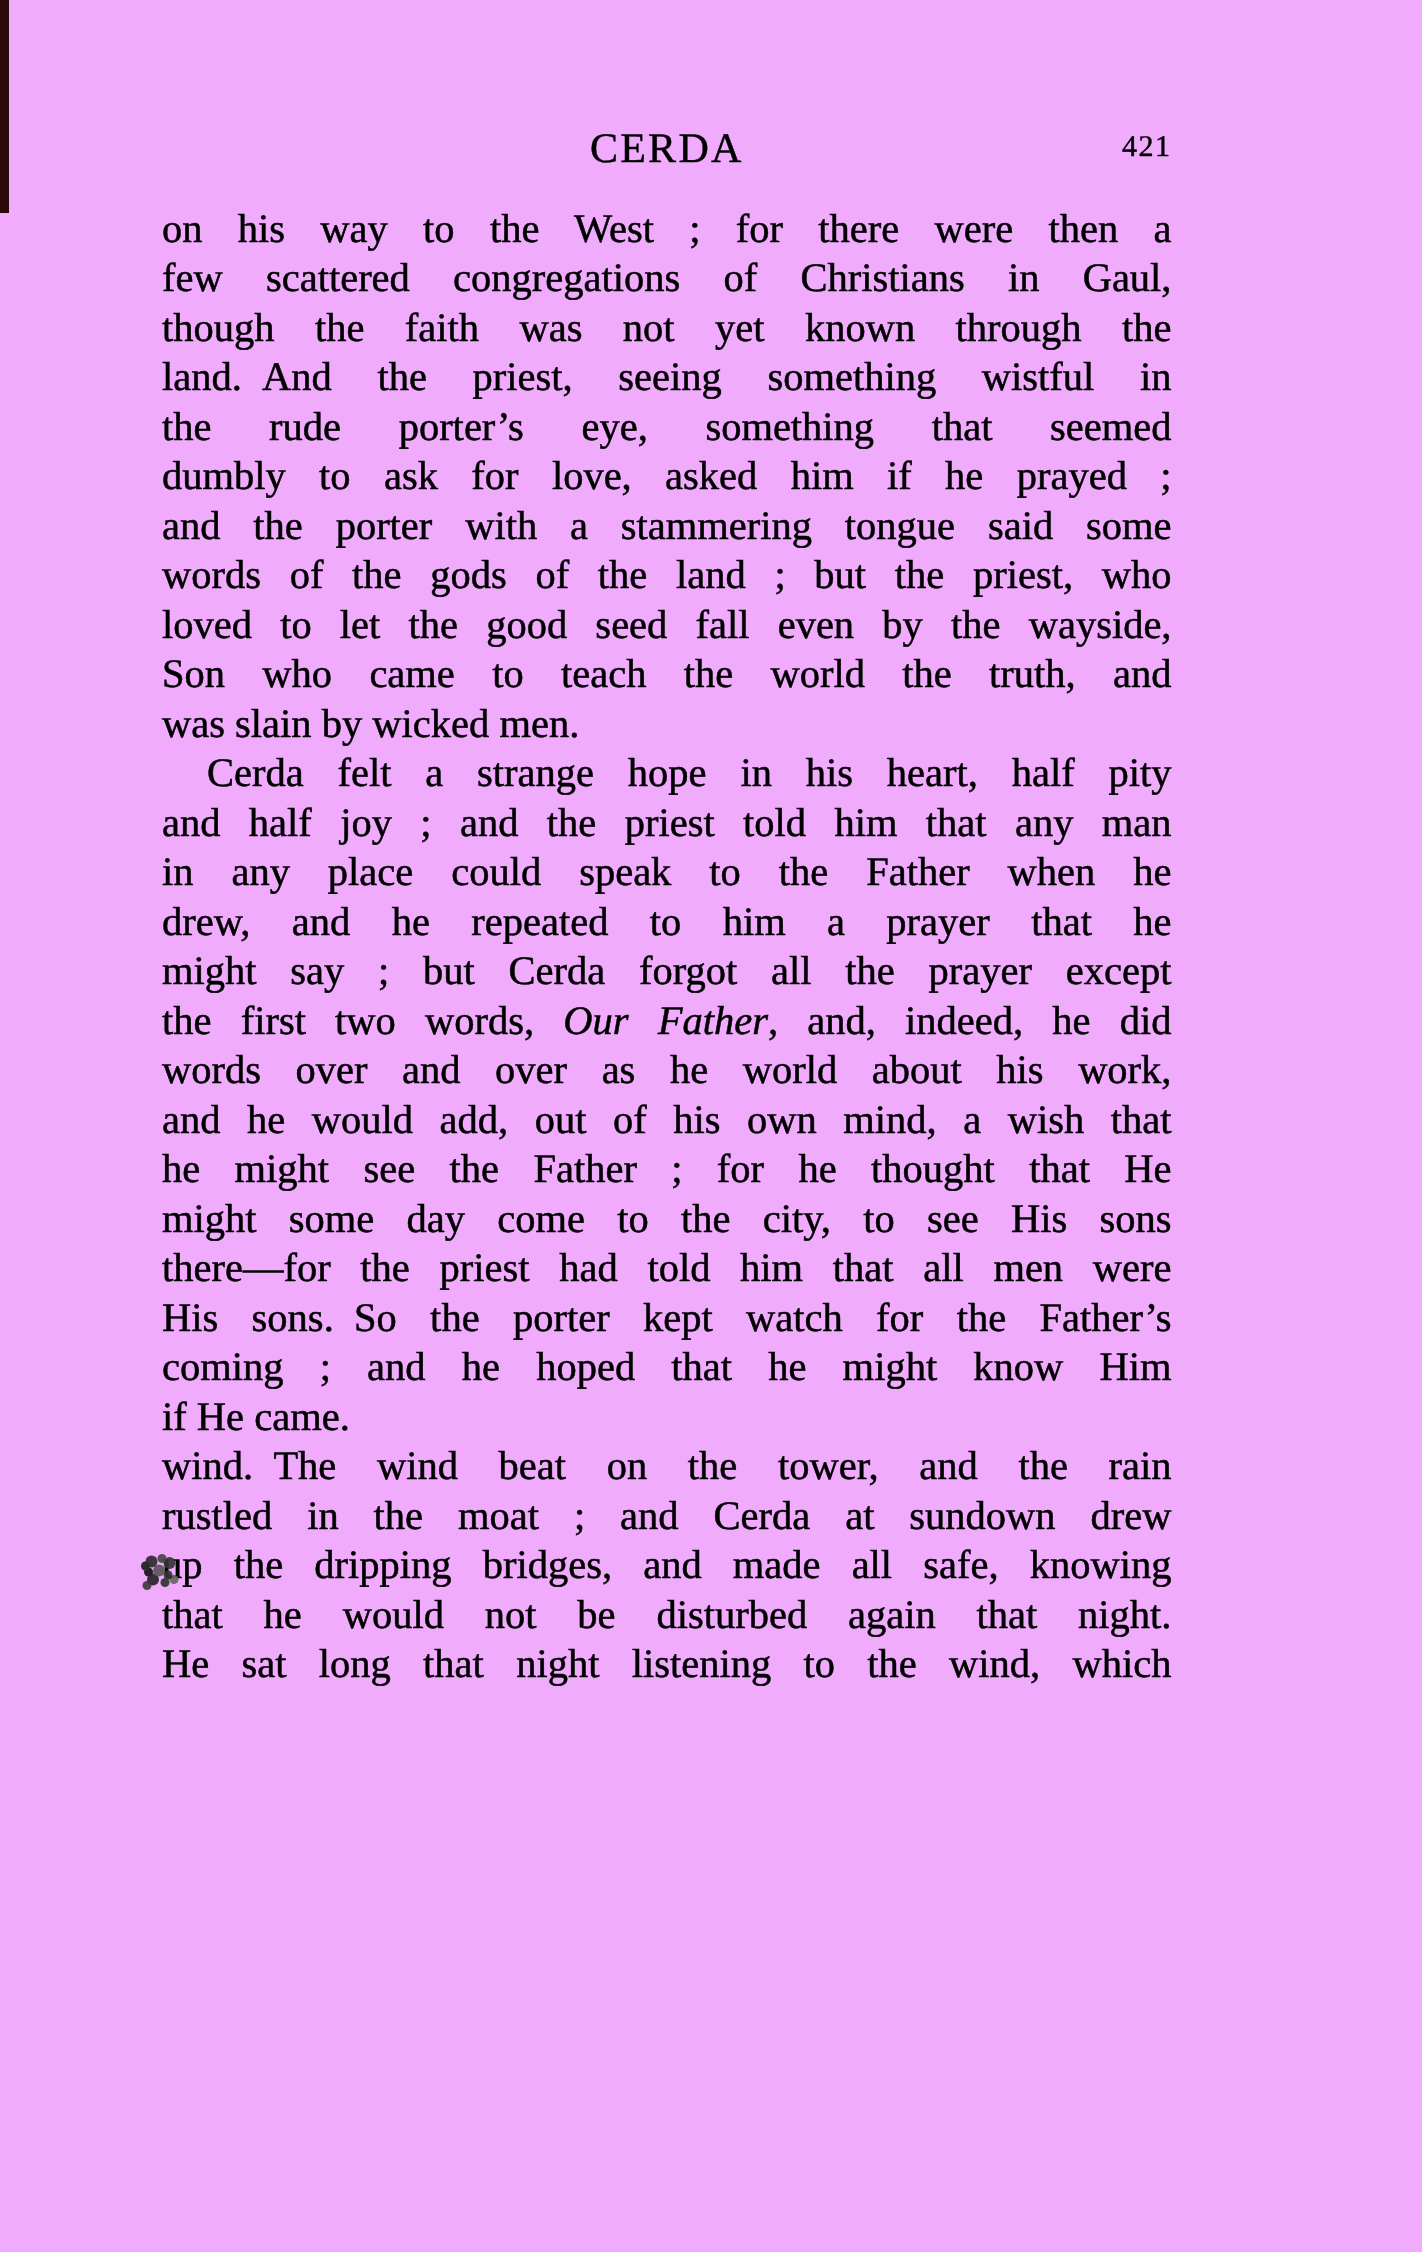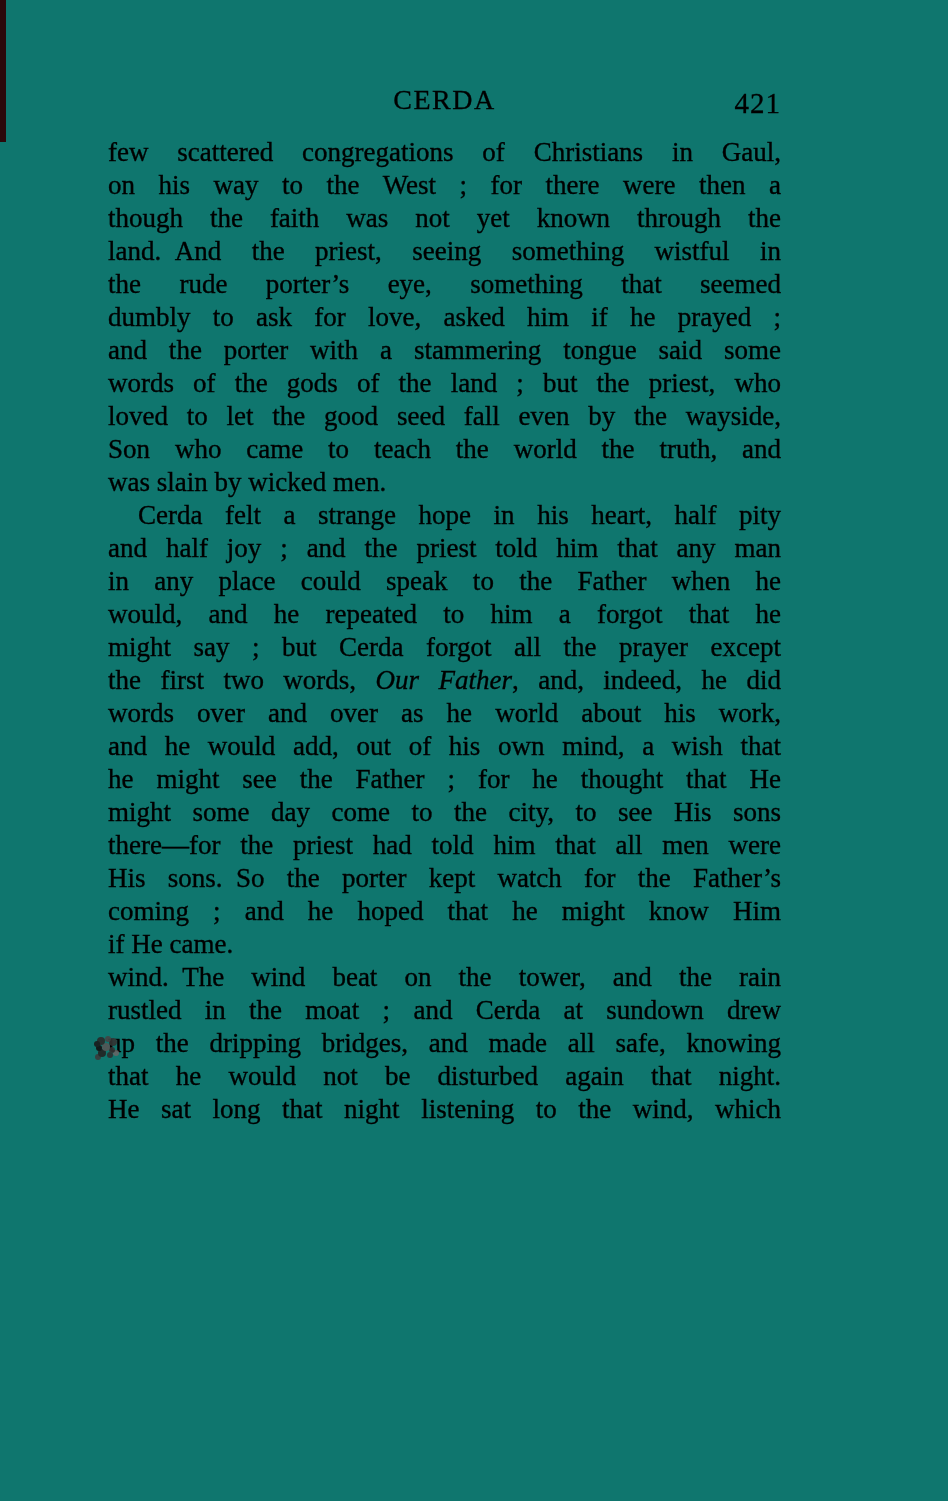--- a/index.html
+++ b/index.html
@@ -4,21 +4,21 @@
 <style>
   html, body {
     margin: 0;
     padding: 0;
     background: #ffffff;
   }
   .page {
     position: relative;
     width: 948px;
     height: 1501px;
-    background: #0f766e;
+    background: #f0abfc;
     color: #000000;
     font-family: "Liberation Serif", "DejaVu Serif", serif;
     overflow: hidden;
   }
   .edge-bar {
     position: absolute;
     left: 0;
     top: 0;
     width: 6px;
     height: 142px;
@@ -36,21 +36,21 @@
     width: 100%;
     text-align: center;
     font-size: 28px;
     letter-spacing: 1.5px;
     -webkit-text-stroke: 0.3px #000;
   }
   .page-number {
     position: absolute;
     right: 0;
     top: 3px;
-    font-size: 29px;
+    font-size: 20px;
     letter-spacing: 1px;
     -webkit-text-stroke: 0.3px #000;
   }
   .body-text {
     position: absolute;
     left: 108px;
     top: 136px;
     width: 673px;
     font-size: 27px;
     line-height: 33px;
@@ -98,37 +98,37 @@
 
   <div class="running-header">
     <span class="chapter-title">CERDA</span>
     <span class="page-number">421</span>
   </div>
 
   <div class="body-text">
     <div class="ink-smudge"></div>
 
   <div class="para">
+        <div class="line j"><span>on his way to the West ; for there were then a</span></div>
         <div class="line j"><span>few scattered congregations of Christians in Gaul,</span></div>
-        <div class="line j"><span>on his way to the West ; for there were then a</span></div>
         <div class="line j"><span>though the faith was not yet known through the</span></div>
         <div class="line j"><span>land. And the priest, seeing something wistful in</span></div>
         <div class="line j"><span>the rude porter’s eye, something that seemed</span></div>
         <div class="line j"><span>dumbly to ask for love, asked him if he prayed ;</span></div>
         <div class="line j"><span>and the porter with a stammering tongue said some</span></div>
         <div class="line j"><span>words of the gods of the land ; but the priest, who</span></div>
         <div class="line j"><span>loved to let the good seed fall even by the wayside,</span></div>
         <div class="line j"><span>Son who came to teach the world the truth, and</span></div>
         <div class="line"><span>was slain by wicked men.</span></div>
       </div>
       <div class="para">
         <div class="line j ind"><span>Cerda felt a strange hope in his heart, half pity</span></div>
         <div class="line j"><span>and half joy ; and the priest told him that any man</span></div>
         <div class="line j"><span>in any place could speak to the Father when he</span></div>
-        <div class="line j"><span>would, and he repeated to him a forgot that he</span></div>
+        <div class="line j"><span>drew, and he repeated to him a prayer that he</span></div>
         <div class="line j"><span>might say ; but Cerda forgot all the prayer except</span></div>
         <div class="line j"><span>the first two words, </span><i>Our Father</i><span>, and, indeed, he did</span></div>
         <div class="line j"><span>words over and over as he world about his work,</span></div>
         <div class="line j"><span>and he would add, out of his own mind, a wish that</span></div>
         <div class="line j"><span>he might see the Father ; for he thought that He</span></div>
         <div class="line j"><span>might some day come to the city, to see His sons</span></div>
         <div class="line j"><span>there—for the priest had told him that all men were</span></div>
         <div class="line j"><span>His sons. So the porter kept watch for the Father’s</span></div>
         <div class="line j"><span>coming ; and he hoped that he might know Him</span></div>
         <div class="line"><span>if He came.</span></div>

